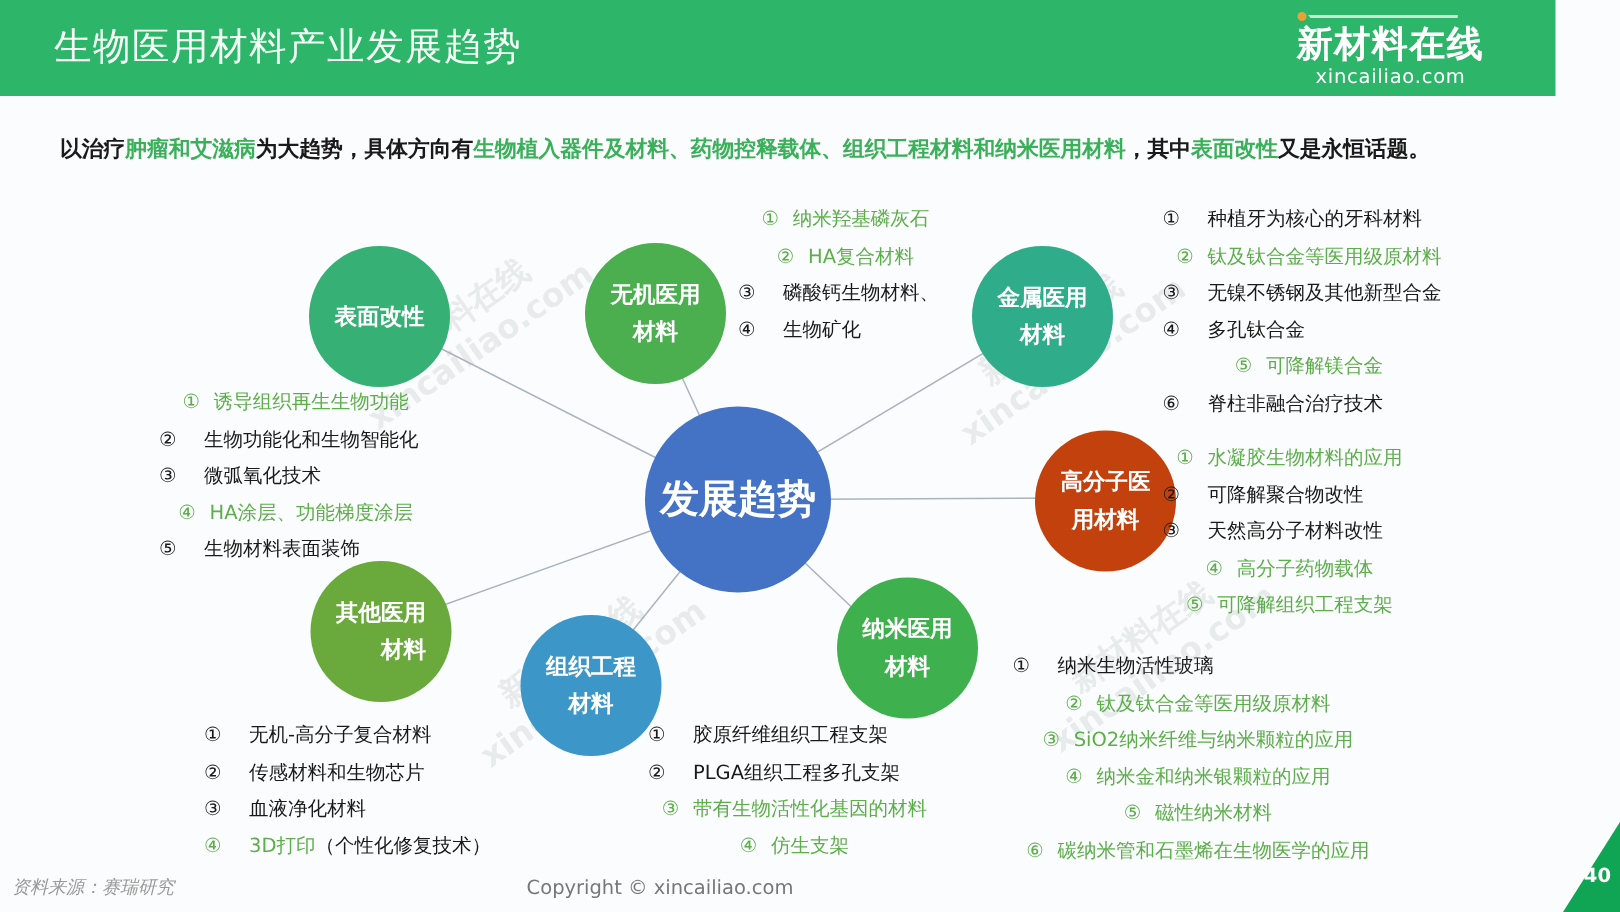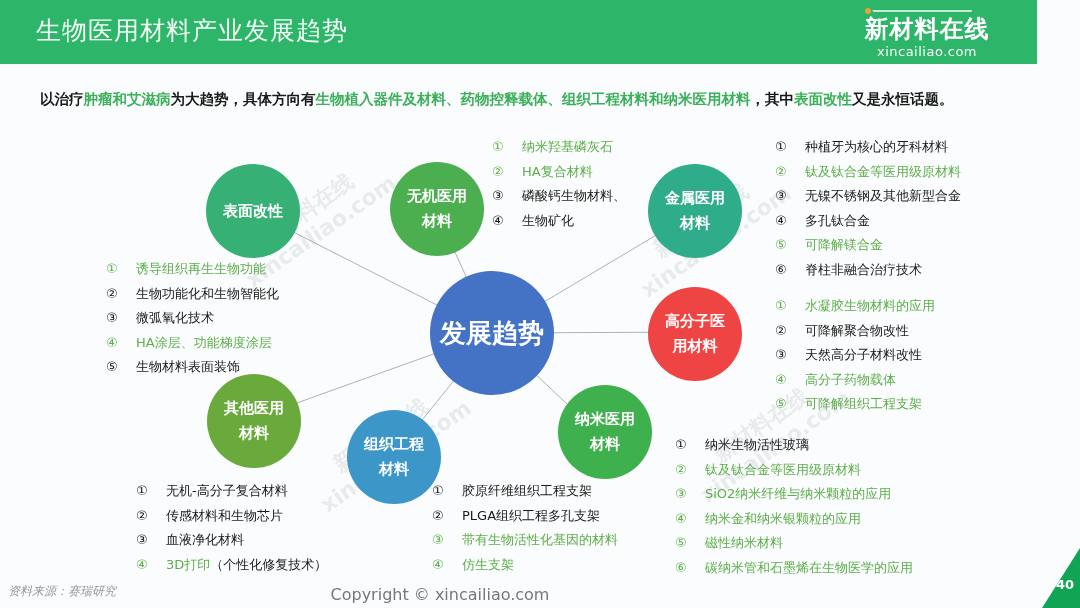--- a/index.html
+++ b/index.html
@@ -12,24 +12,24 @@
   .logo-roof { position: absolute; left: 14px; top: 4px; width: 100px; height: 12px; border-top: 2px solid #e8f8ec; border-left: 2px solid transparent; transform: skewX(-10deg); opacity: 0.8;}
   .logo-dot { position: absolute; left: 8px; top: 2px; width: 6px; height: 6px; border-radius: 50%; background: #e8a23a; }
   .summary { position: absolute; left: 40px; top: 90px; font-size: 14.5px; font-weight: bold; color: #1a1a1a; white-space: nowrap; }
   .summary .hl { color: #3bb05a; }
   svg.lines { position: absolute; left: 0; top: 0; }
   .circle { position: absolute; border-radius: 50%; display: flex; align-items: center; justify-content: center; text-align: center; color: #fff; font-weight: bold; font-size: 15px; line-height: 25px; }
   .center { background: #4472c4; font-size: 26px; }
   .list { position: absolute; font-size: 13px; color: #1a1a1a; }
   .list .item { height: 24.5px; line-height: 24.5px; white-space: nowrap; }
   .list .num { display: inline-block; width: 30px; }
-  .list .item.green { color: #5cae4a; }
+  .list .item.green { color: #5cae4a; text-align: center; }
   .watermark { position: absolute; color: rgba(150,160,160,0.18); font-size: 22px; font-weight: bold; transform: rotate(-35deg); white-space: nowrap; line-height: 26px; text-align: center; }
   .footer-source { position: absolute; left: 8px; top: 583px; font-size: 12px; color: #999; font-style: italic; }
-  .footer-copy { position: absolute; left: 0; width: 880px; top: 585px; text-align: center; font-size: 16px; color: #777; }
+  .footer-copy { position: absolute; left: 0; width: 880px; top: 585px; text-align: center; font-size: 13px; color: #777; }
   .page-tri { position: absolute; right: 0; bottom: 0; width: 0; height: 0; border-left: 38px solid transparent; border-bottom: 60px solid #10a555; }
   .page-num { position: absolute; right: 6px; bottom: 16px; color: #fff; font-weight: bold; font-size: 13px; }
 </style>
 </head>
 <body>
 
 <div class="header">
   <div class="header-title">生物医用材料产业发展趋势</div>
   <div class="logo">
     <div class="logo-dot"></div>
@@ -89,42 +89,42 @@
     </div>
 </div>
 
 <div class="circle" style="left:648px;top:164px;width:94px;height:94px;background:#2fac8a;">
   <div>
       <div>金属医用</div>
       <div>材料</div>
     </div>
 </div>
 
-<div class="circle" style="left:648px;top:287px;width:94px;height:94px;background:#ef4444;">
+<div class="circle" style="left:690px;top:287px;width:94px;height:94px;background:#c2410c;">
   <div>
       <div>高分子医</div>
       <div>用材料</div>
     </div>
 </div>
 
 <div class="circle" style="left:558px;top:385px;width:94px;height:94px;background:#3fb04e;">
   <div>
       <div>纳米医用</div>
       <div>材料</div>
     </div>
 </div>
 
 <div class="circle" style="left:347px;top:410px;width:94px;height:94px;background:#3c96c8;">
   <div>
       <div>组织工程</div>
       <div>材料</div>
     </div>
 </div>
 
-<div class="circle" style="left:207px;top:374px;width:94px;height:94px;background:#6aaa3c;">
+<div class="circle" style="left:207px;top:374px;width:94px;height:94px;background:#6aaa3c;text-align:right;">
   <div>
       <div>其他医用</div>
       <div>材料</div>
     </div>
 </div>
 
 <div class="list" style="left:106px;top:257px;">
   <div class="item green"><span class="num">①</span><span>诱导组织再生生物功能</span></div>
   <div class="item"><span class="num">②</span><span>生物功能化和生物智能化</span></div>
   <div class="item"><span class="num">③</span><span>微弧氧化技术</span></div>

